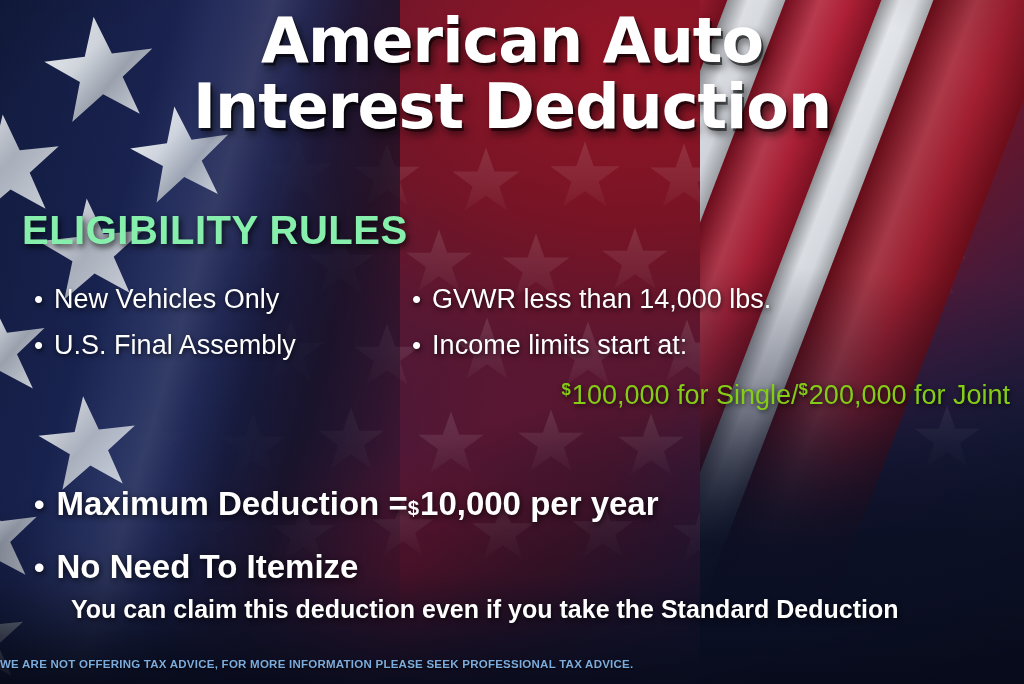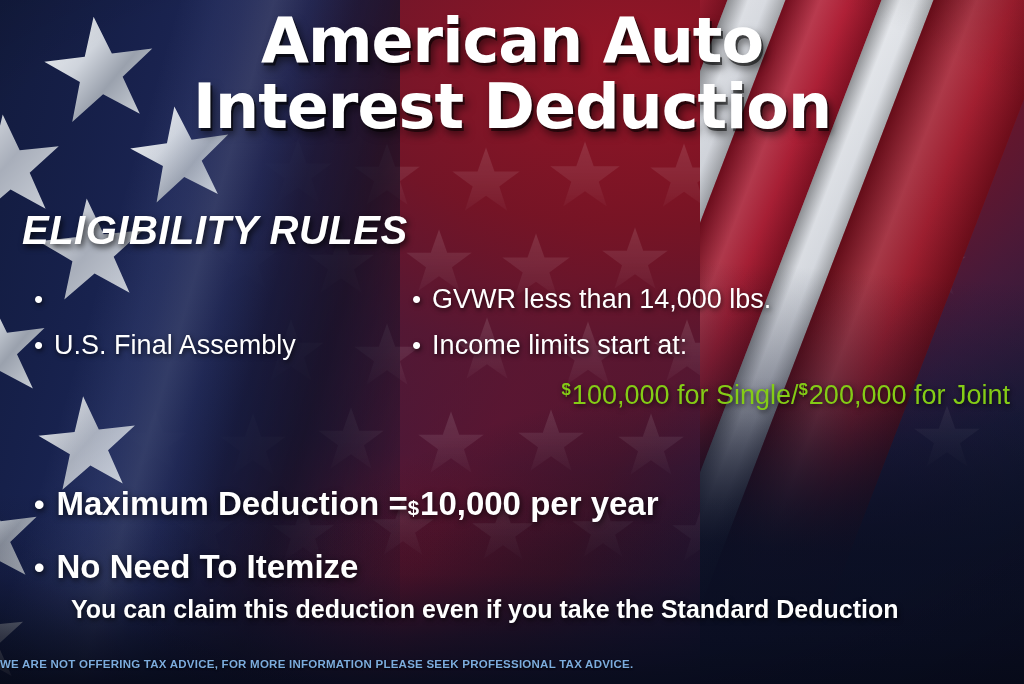--- a/index.html
+++ b/index.html
@@ -138,23 +138,22 @@
 
   .section-heading {
     position: absolute;
     top: 208px;
     left: 22px;
     font-family: "Liberation Sans", sans-serif;
     font-weight: bold;
     font-size: 40px;
     line-height: 44px;
     letter-spacing: 0.5px;
-    color: #ffffff;
+    color: #86efac;
     text-shadow: 2px 3px 6px rgba(0,0,0,0.75);
-    font-style: italic;
   }
 
   .rules-grid {
     position: absolute;
     top: 276px;
     left: 34px;
     right: 14px;
     display: flex;
     gap: 0px;
   }
@@ -369,20 +368,21 @@
       <div>Interest Deduction</div>
     </div>
 
     <div class="section-heading">ELIGIBILITY RULES</div>
 
     <div class="rules-grid">
 
       <div class="rules-col-left">
         <div class="bullet-line">
           <span class="bullet-dot">•</span>
+          <span>New Vehicles Only</span>
         </div>
         <div class="bullet-line">
           <span class="bullet-dot">•</span>
           <span>U.S. Final Assembly</span>
         </div>
       </div>
 
       <div class="rules-col-right">
         <div class="bullet-line">
           <span class="bullet-dot">•</span>

